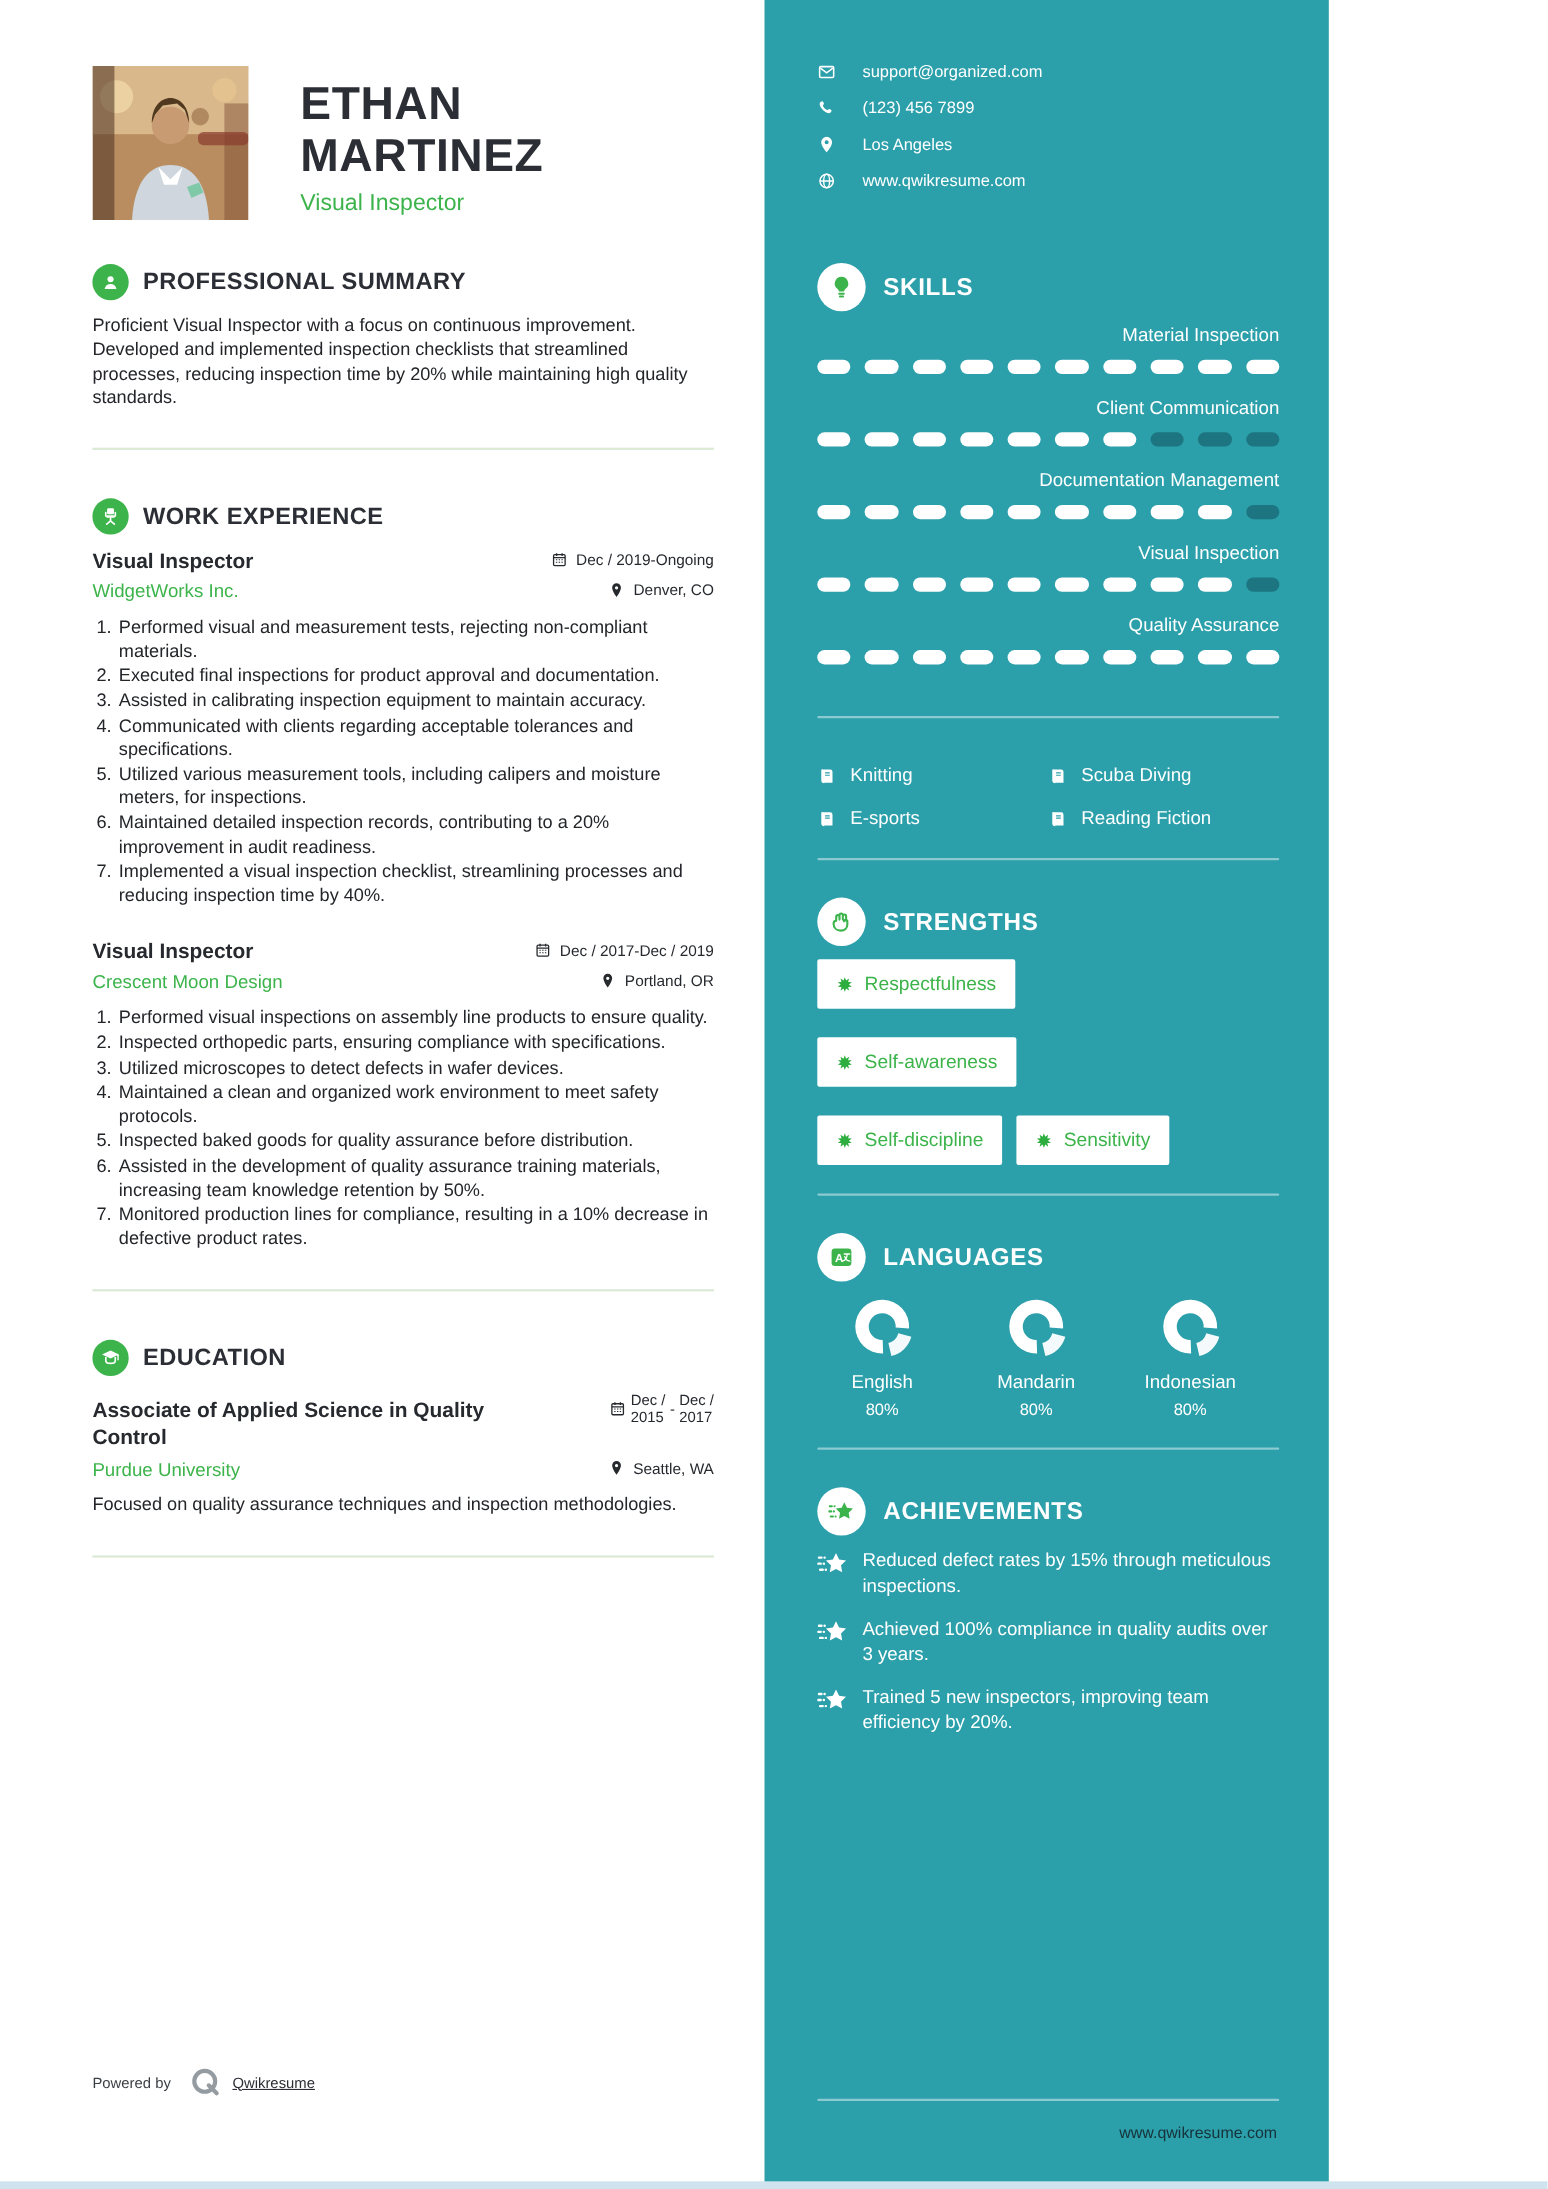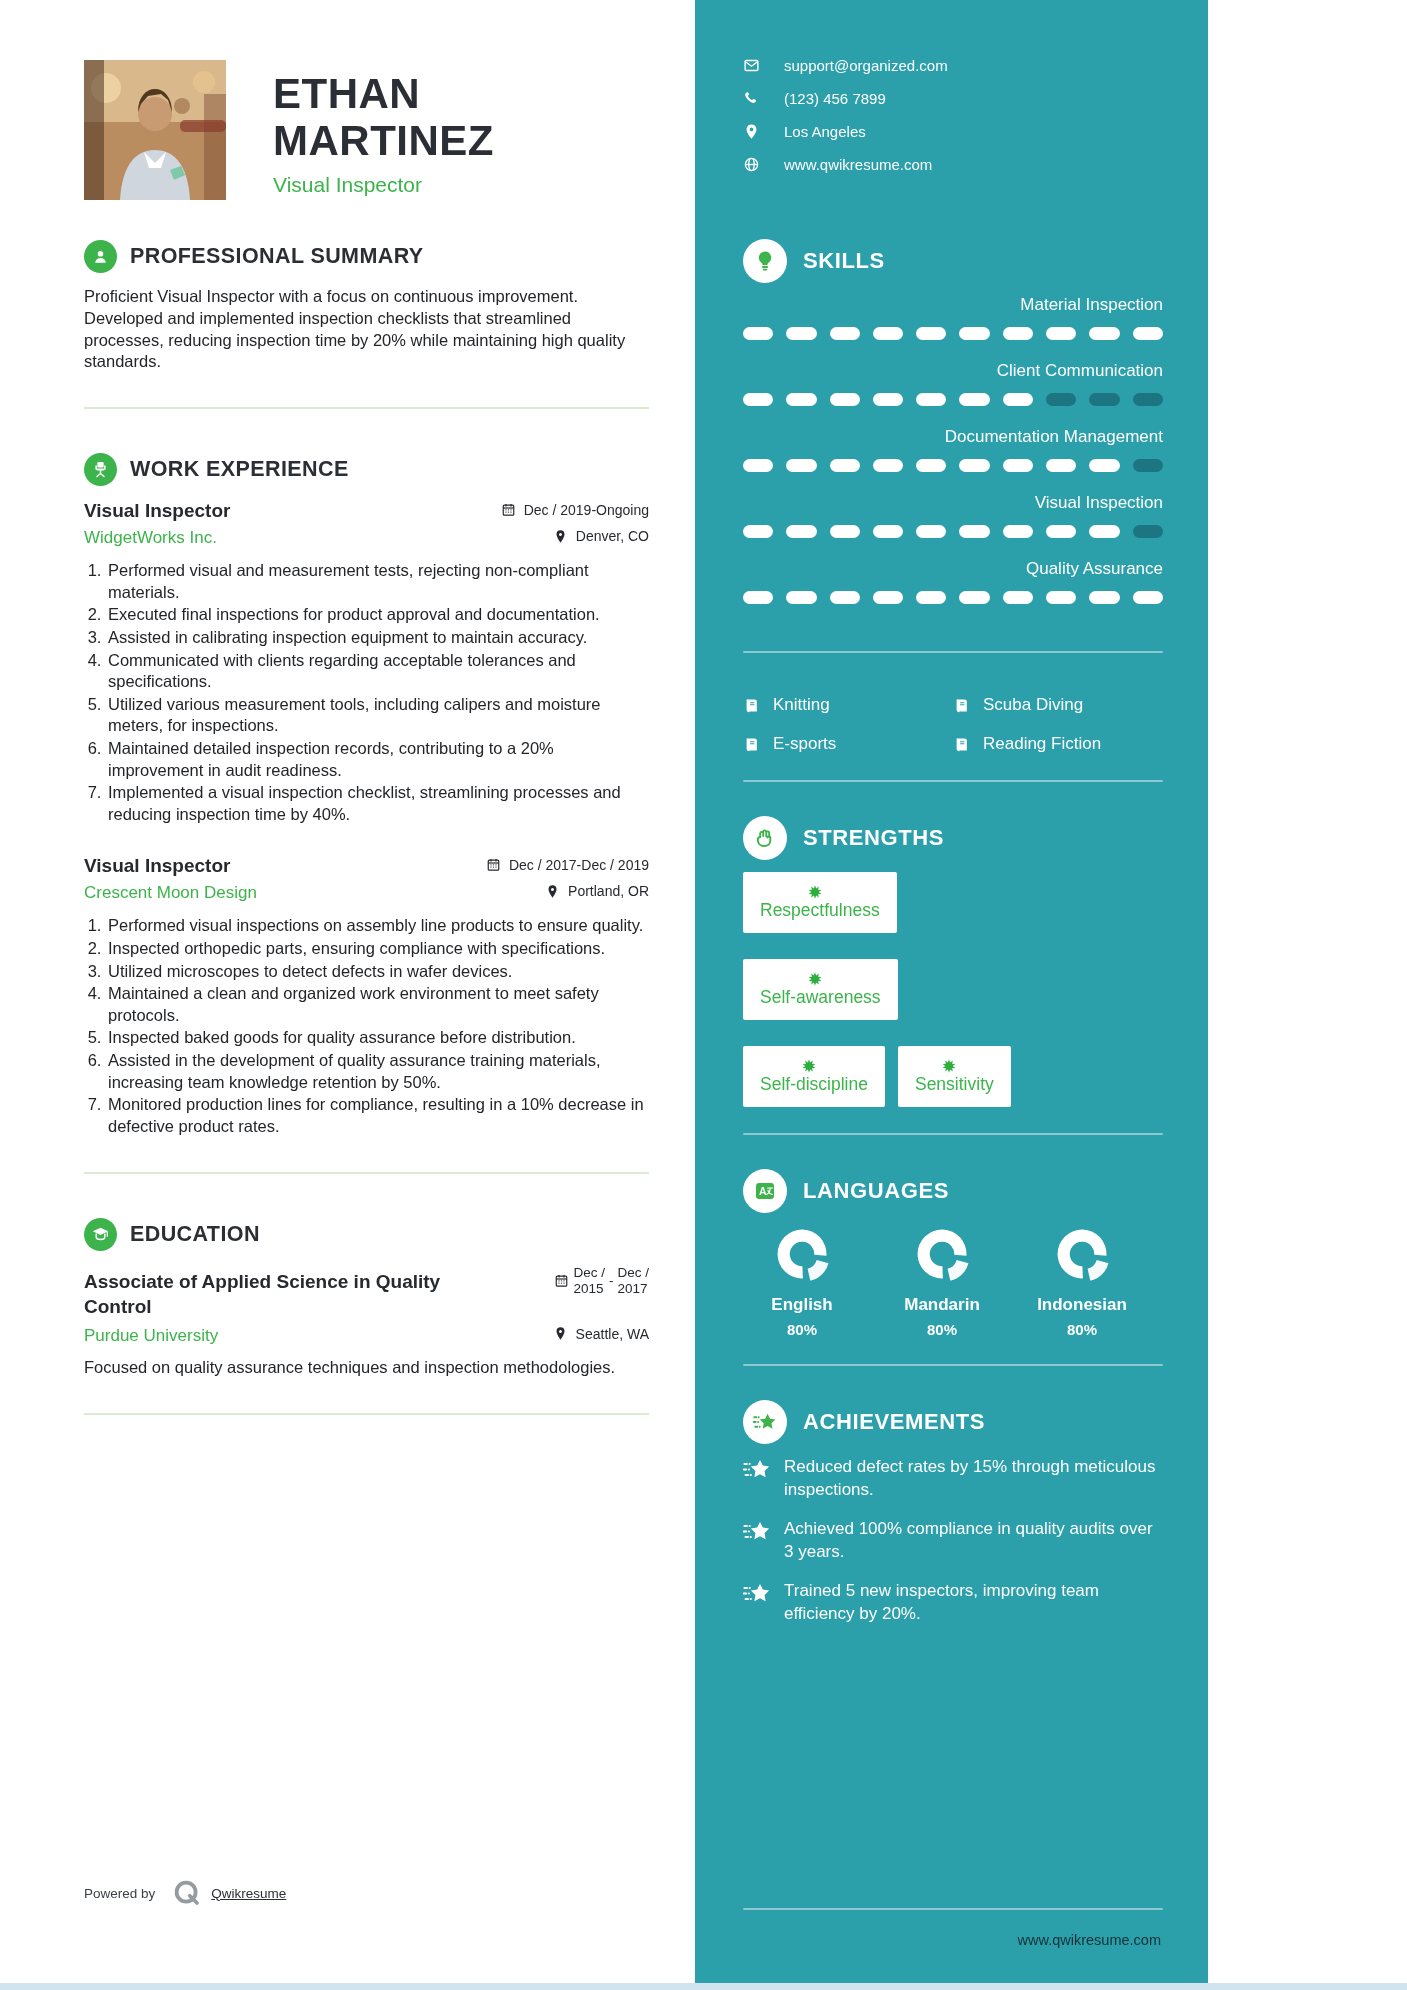--- a/index.html
+++ b/index.html
@@ -75,26 +75,26 @@
 
   .divider-r{height:2px;background:rgba(255,255,255,.45);margin:26px 0 34px;border-radius:1px;flex:none;}
 
   .interests-grid{display:grid;grid-template-columns:1fr 1fr;row-gap:19px;margin-top:8px;}
   .interest{display:flex;align-items:center;font-size:17px;}
   .interest .ico{margin-right:13px;display:flex;color:#fff;}
   .interest .ico svg{width:17px;height:17px;}
 
   .chips{display:flex;flex-wrap:wrap;gap:13px;margin-top:10px;}
   .chip{background:#fff;color:#3cb44b;display:inline-flex;align-items:center;
-        padding:12px 17px;font-size:17.5px;border-radius:2px;flex-direction:column;}
+        padding:12px 17px;font-size:17.5px;border-radius:2px;}
   .chip .ico{margin-right:10px;display:flex;color:#2eae3e;}
   .chip .ico svg{width:16px;height:16px;}
   .break{flex-basis:100%;height:0;}
 
-  .langs{display:flex;margin-top:10px;font-weight:bold;}
+  .langs{display:flex;margin-top:10px;}
   .lang{width:118px;display:flex;flex-direction:column;align-items:center;margin-right:22px;}
   .donut{width:58px;height:58px;display:block;}
   .lang-name{font-size:17px;margin-top:12px;}
   .lang-pct{font-size:15px;margin-top:6px;}
 
   .achv{display:flex;margin-bottom:17px;font-size:17px;line-height:1.33;}
   .achv .ico{flex:none;margin-right:13px;margin-top:1px;color:#fff;display:flex;}
   .achv .ico svg{width:28px;height:25px;}
 
   .r-spacer{flex:1;}

